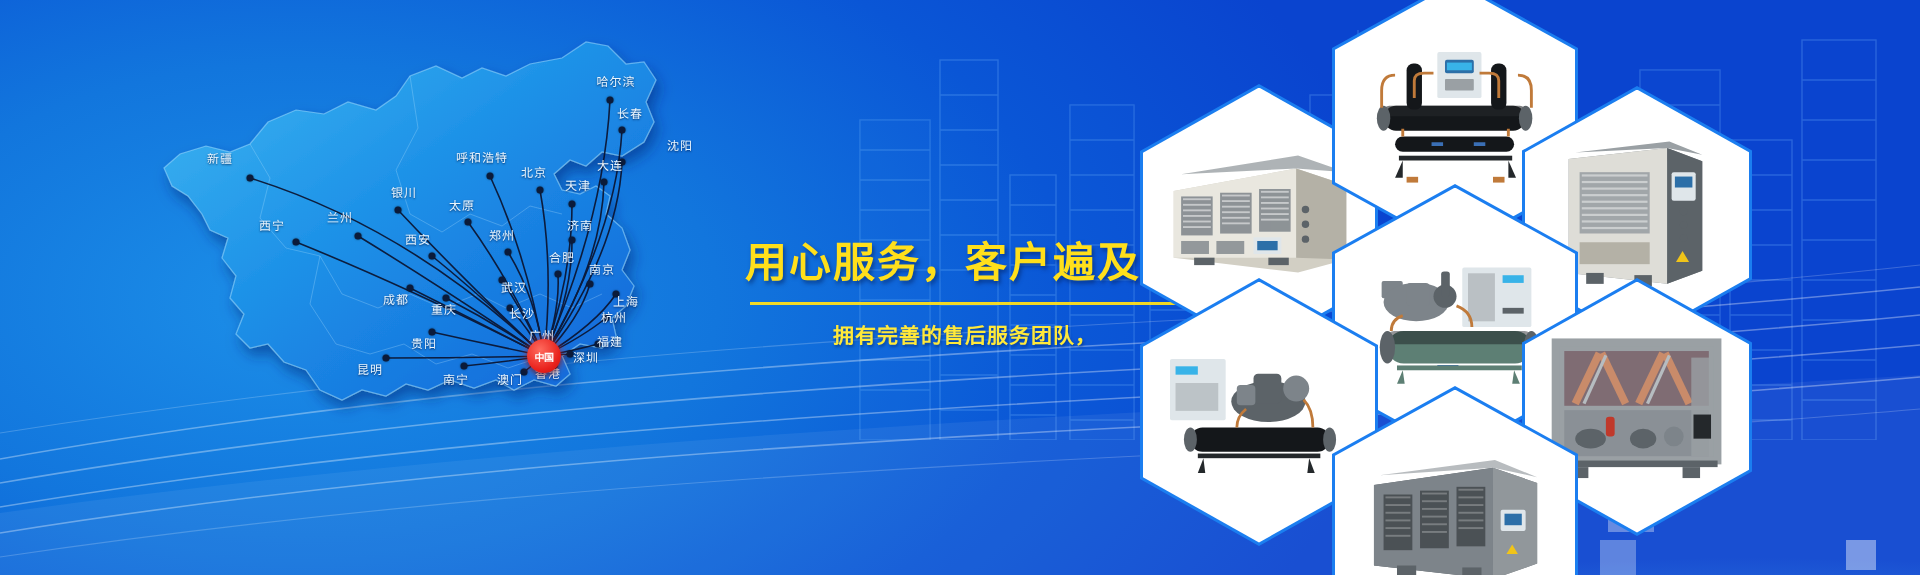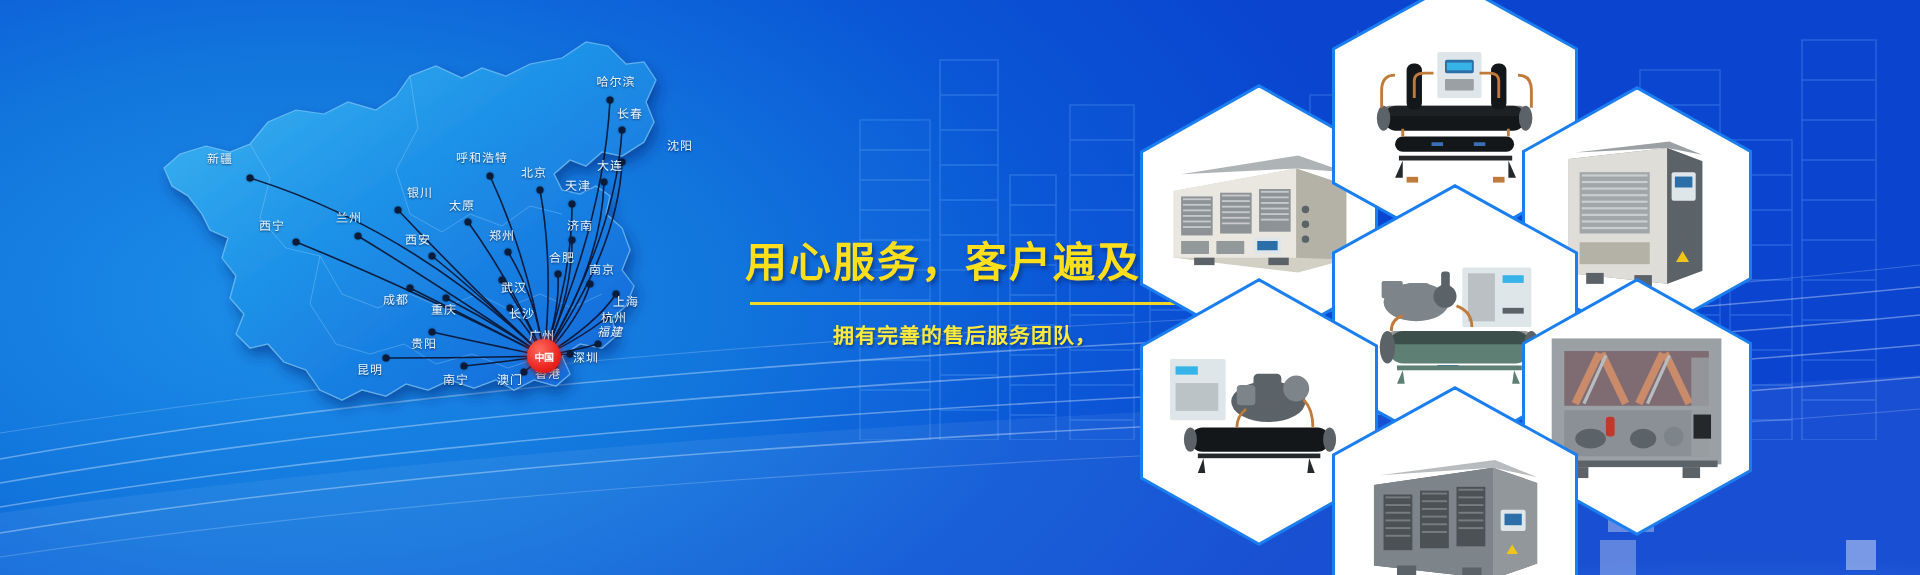--- a/index.html
+++ b/index.html
@@ -224,23 +224,23 @@
         <path d="M460 336 L434 338"></path>
       </g>
     </svg>
 
     <div id="city-labels">
         <div class="city-dot" style="left: 140px; top: 160px;"></div>
         <div class="city-label" style="left: 110px; top: 142px; font-family: Liberation Mono, monospace;">新疆</div>
         <div class="city-dot" style="left: 186px; top: 224px;"></div>
         <div class="city-label" style="left: 162px; top: 208px;">西宁</div>
         <div class="city-dot" style="left: 248px; top: 218px;"></div>
-        <div class="city-label" style="left: 230px; top: 200px; margin-left: 9px;">兰州</div>
+        <div class="city-label" style="left: 230px; top: 200px;">兰州</div>
         <div class="city-dot" style="left: 288px; top: 192px;"></div>
-        <div class="city-label" style="left: 290px; top: 175px; padding-left: 40px;">银川</div>
+        <div class="city-label" style="left: 274px; top: 175px; padding-left: 40px;">银川</div>
         <div class="city-dot" style="left: 380px; top: 158px;"></div>
         <div class="city-label" style="left: 372px; top: 140px;">呼和浩特</div>
         <div class="city-dot" style="left: 430px; top: 172px;"></div>
         <div class="city-label" style="left: 424px; top: 155px;">北京</div>
         <div class="city-dot" style="left: 462px; top: 186px;"></div>
         <div class="city-label" style="left: 468px; top: 168px;">天津</div>
         <div class="city-dot" style="left: 358px; top: 204px;"></div>
         <div class="city-label" style="left: 352px; top: 188px;">太原</div>
         <div class="city-dot" style="left: 322px; top: 238px;"></div>
         <div class="city-label" style="left: 308px; top: 222px;">西安</div>
@@ -258,21 +258,21 @@
         <div class="city-label" style="left: 470px; top: 208px;">济南</div>
         <div class="city-dot" style="left: 448px; top: 256px;"></div>
         <div class="city-label" style="left: 452px; top: 240px;">合肥</div>
         <div class="city-dot" style="left: 480px; top: 266px;"></div>
         <div class="city-label" style="left: 492px; top: 252px;">南京</div>
         <div class="city-dot" style="left: 506px; top: 276px;"></div>
         <div class="city-label" style="left: 516px; top: 284px;">上海</div>
         <div class="city-dot" style="left: 496px; top: 300px;"></div>
         <div class="city-label" style="left: 504px; top: 300px;">杭州</div>
         <div class="city-dot" style="left: 488px; top: 326px;"></div>
-        <div class="city-label" style="left: 500px; top: 314px; font-style: italic;">福建</div>
+        <div class="city-label" style="left: 500px; top: 324px;">福建</div>
         <div class="city-dot" style="left: 392px; top: 262px;"></div>
         <div class="city-label" style="left: 404px; top: 270px; text-align: center;">武汉</div>
         <div class="city-dot" style="left: 400px; top: 290px;"></div>
         <div class="city-label" style="left: 412px; top: 296px;">长沙</div>
         <div class="city-dot" style="left: 300px; top: 270px;"></div>
         <div class="city-label" style="left: 286px; top: 282px;">成都</div>
         <div class="city-dot" style="left: 336px; top: 280px;"></div>
         <div class="city-label" style="left: 334px; top: 292px;">重庆</div>
         <div class="city-dot" style="left: 322px; top: 314px;"></div>
         <div class="city-label" style="left: 314px; top: 326px;">贵阳</div>

